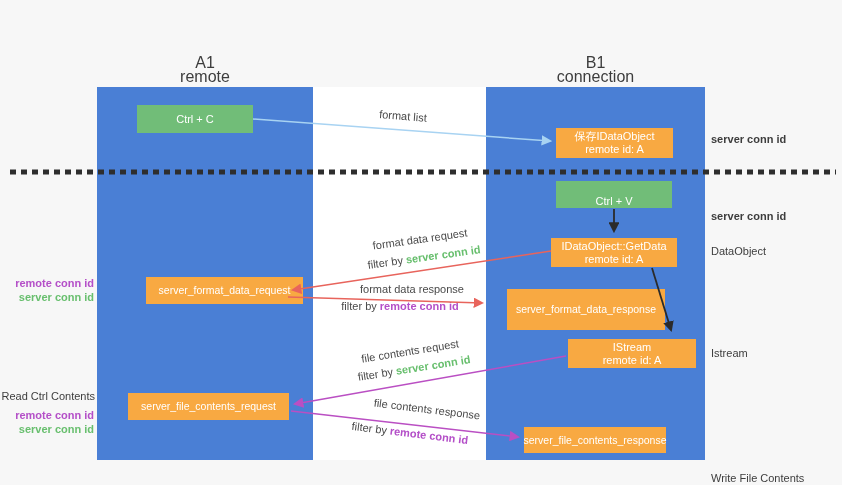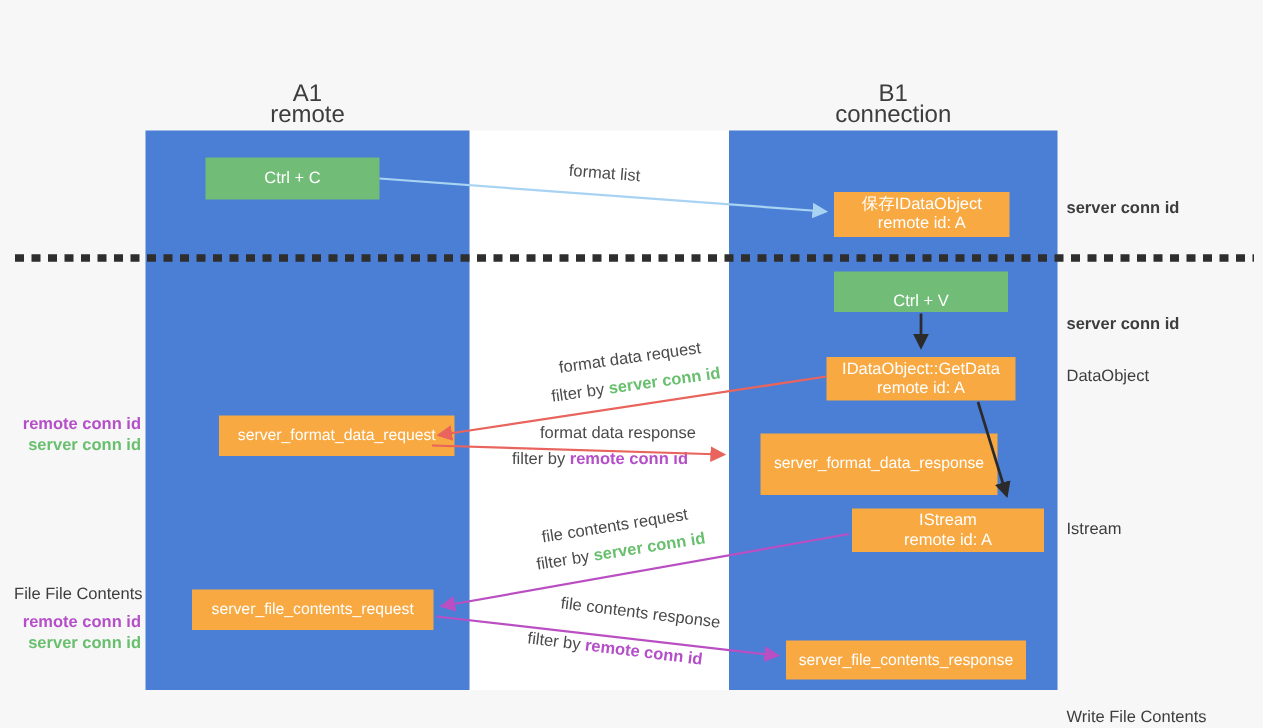--- a/index.html
+++ b/index.html
@@ -28,21 +28,21 @@
   .box.orange{background:var(--box-orange);}
   .box.small{font-size:10.5px;}
   #box-ctrl-c{left:137px;top:105px;width:116px;height:28px;}
   #box-save-idataobject{left:556px;top:128px;width:117px;height:30px;}
   #box-ctrl-v{left:556px;top:181px;width:116px;height:27px;justify-content:flex-end;}
   #box-getdata{left:551px;top:238px;width:126px;height:29px;}
   #box-format-request{left:146px;top:277px;width:157px;height:27px;}
   #box-format-response{left:487px;top:289px;width:158px;height:41px;margin-left:20px;}
   #box-istream{left:568px;top:339px;width:128px;height:29px;}
   #box-file-request{left:128px;top:393px;width:161px;height:27px;}
-  #box-file-response{left:524px;top:427px;width:160px;height:26px;}
+  #box-file-response{left:524px;top:427px;width:142px;height:26px;}
   .alabel{position:absolute;font-size:11px;color:var(--label-dark);white-space:nowrap;}
   #lbl-format-list{left:403px;top:116px;transform:translate(-50%,-50%) rotate(4.5deg);}
   #lbl-fdr{left:420px;top:239px;transform:translate(-50%,-50%) rotate(-8deg);}
   #lbl-fdr-filter{left:424px;top:257px;transform:translate(-50%,-50%) rotate(-8deg);}
   #lbl-fdresp{left:412px;top:289px;transform:translate(-50%,-50%);}
   #lbl-fdresp-filter{left:400px;top:306px;transform:translate(-50%,-50%);}
   #lbl-fcr{left:410px;top:351px;transform:translate(-50%,-50%) rotate(-9deg);}
   #lbl-fcr-filter{left:414px;top:368px;transform:translate(-50%,-50%) rotate(-9deg);}
   #lbl-fcresp{left:427px;top:409px;transform:translate(-50%,-50%) rotate(7deg);}
   #lbl-fcresp-filter{left:410px;top:433px;transform:translate(-50%,-50%) rotate(7deg);}
@@ -146,21 +146,21 @@
   </div>
 
   <div id="r-server-top" class="rlabel bold green-text">server conn id</div>
   <div id="r-server-mid" class="rlabel bold green-text">server conn id</div>
   <div id="r-dataobject" class="rlabel">DataObject</div>
   <div id="r-istream" class="rlabel">Istream</div>
   <div id="r-writefile" class="rlabel">Write File Contents</div>
 
   <div id="l-remote-1" class="llabel purple-text">remote conn id</div>
   <div id="l-server-1" class="llabel green-text">server conn id</div>
-  <div id="l-readfile" class="llabel">File File Contents</div>
+  <div id="l-readfile" class="llabel">Read Ctrl Contents</div>
   <div id="l-remote-2" class="llabel purple-text">remote conn id</div>
   <div id="l-server-2" class="llabel green-text">server conn id</div>
 
   <svg class="arrows" width="842" height="485" viewBox="0 0 842 485">
     <defs>
       <marker id="mBlue" viewBox="0 0 10 10" refX="8" refY="5" markerWidth="7" markerHeight="7" orient="auto">
         <path d="M0,0 L10,5 L0,10 z" class="mk-blue"></path>
       </marker>
       <marker id="mRed" viewBox="0 0 10 10" refX="8" refY="5" markerWidth="7" markerHeight="7" orient="auto">
         <path d="M0,0 L10,5 L0,10 z" class="mk-red"></path>

